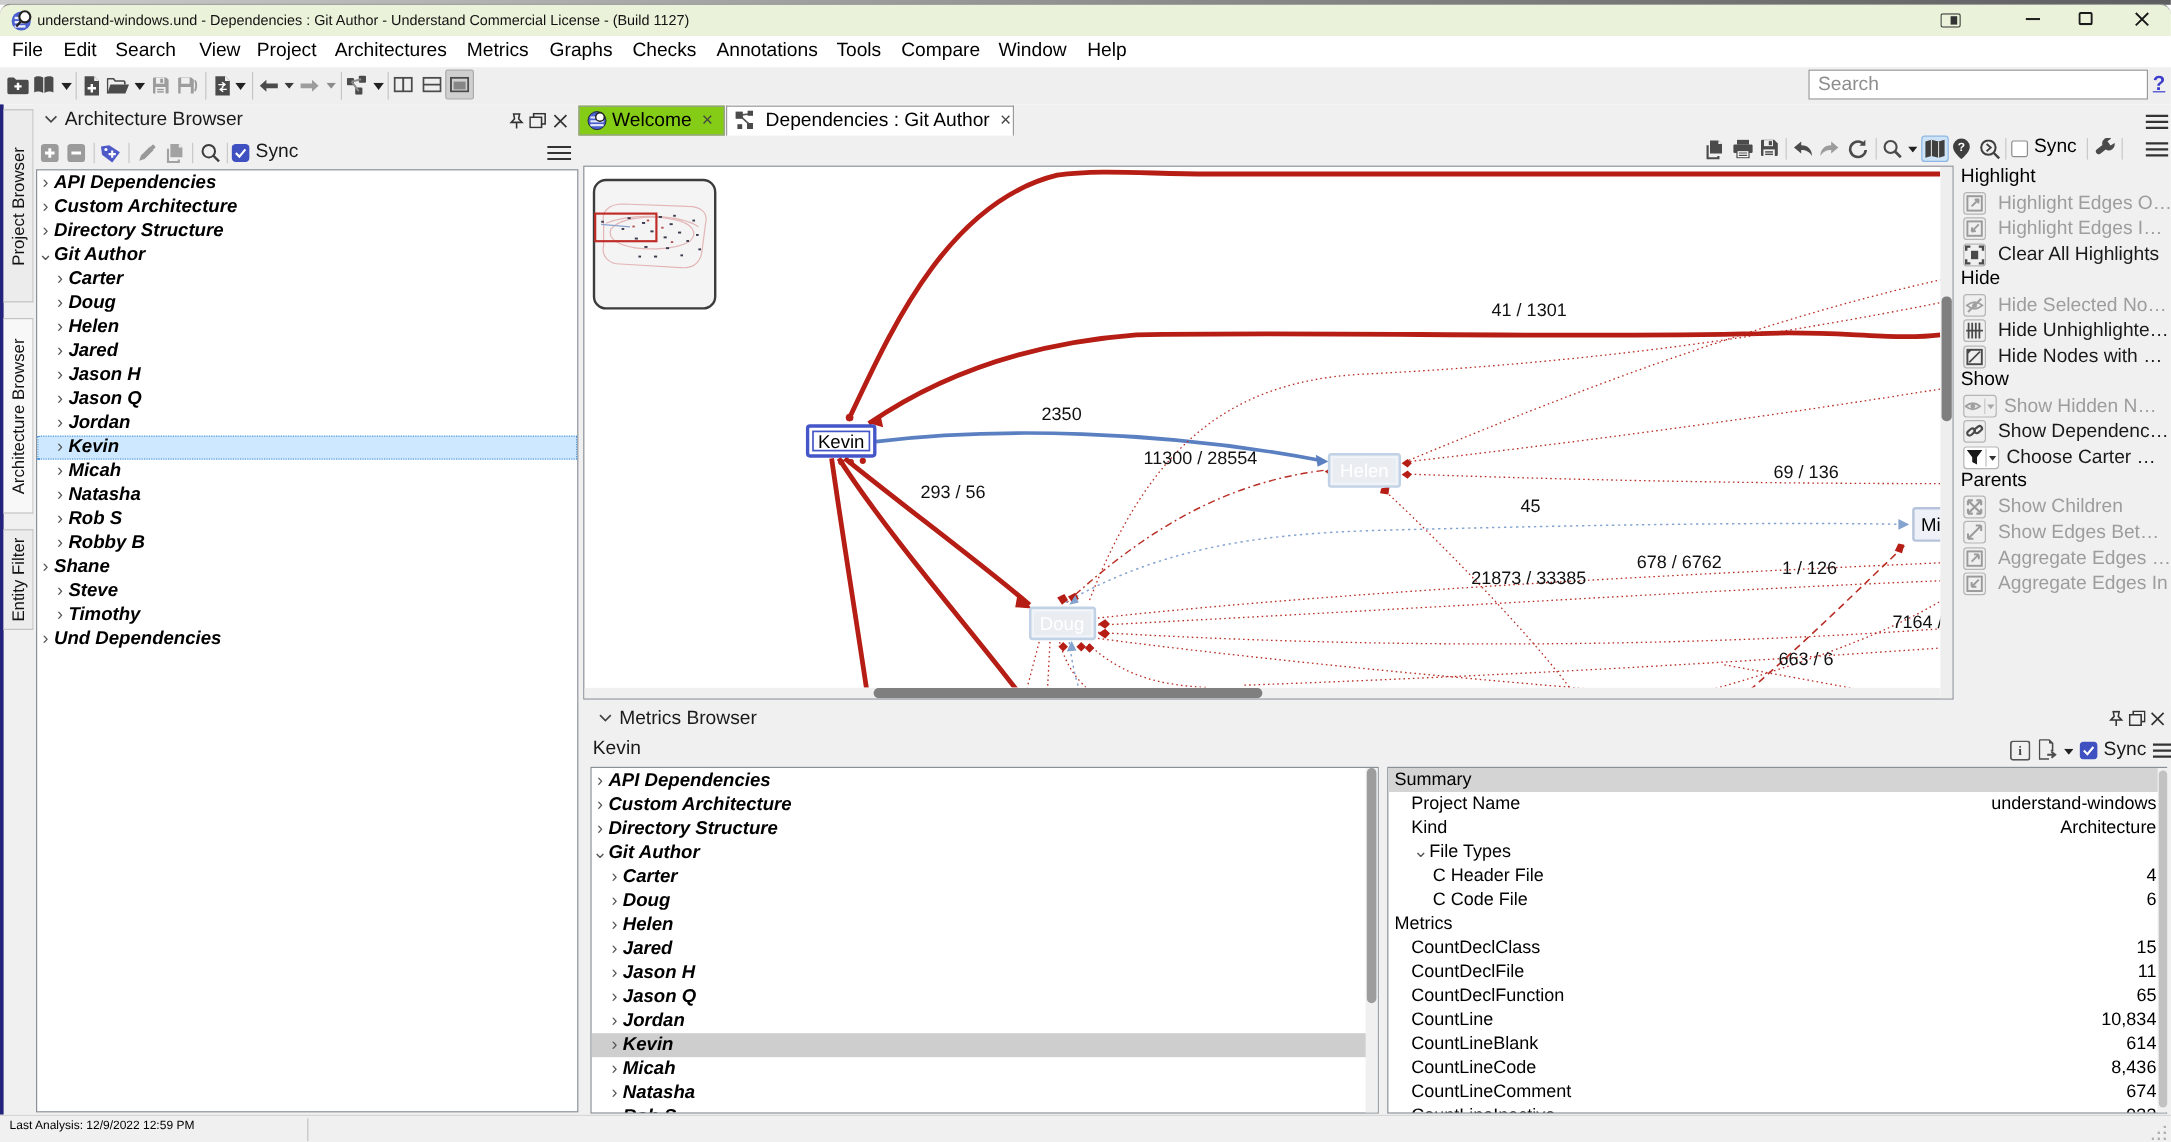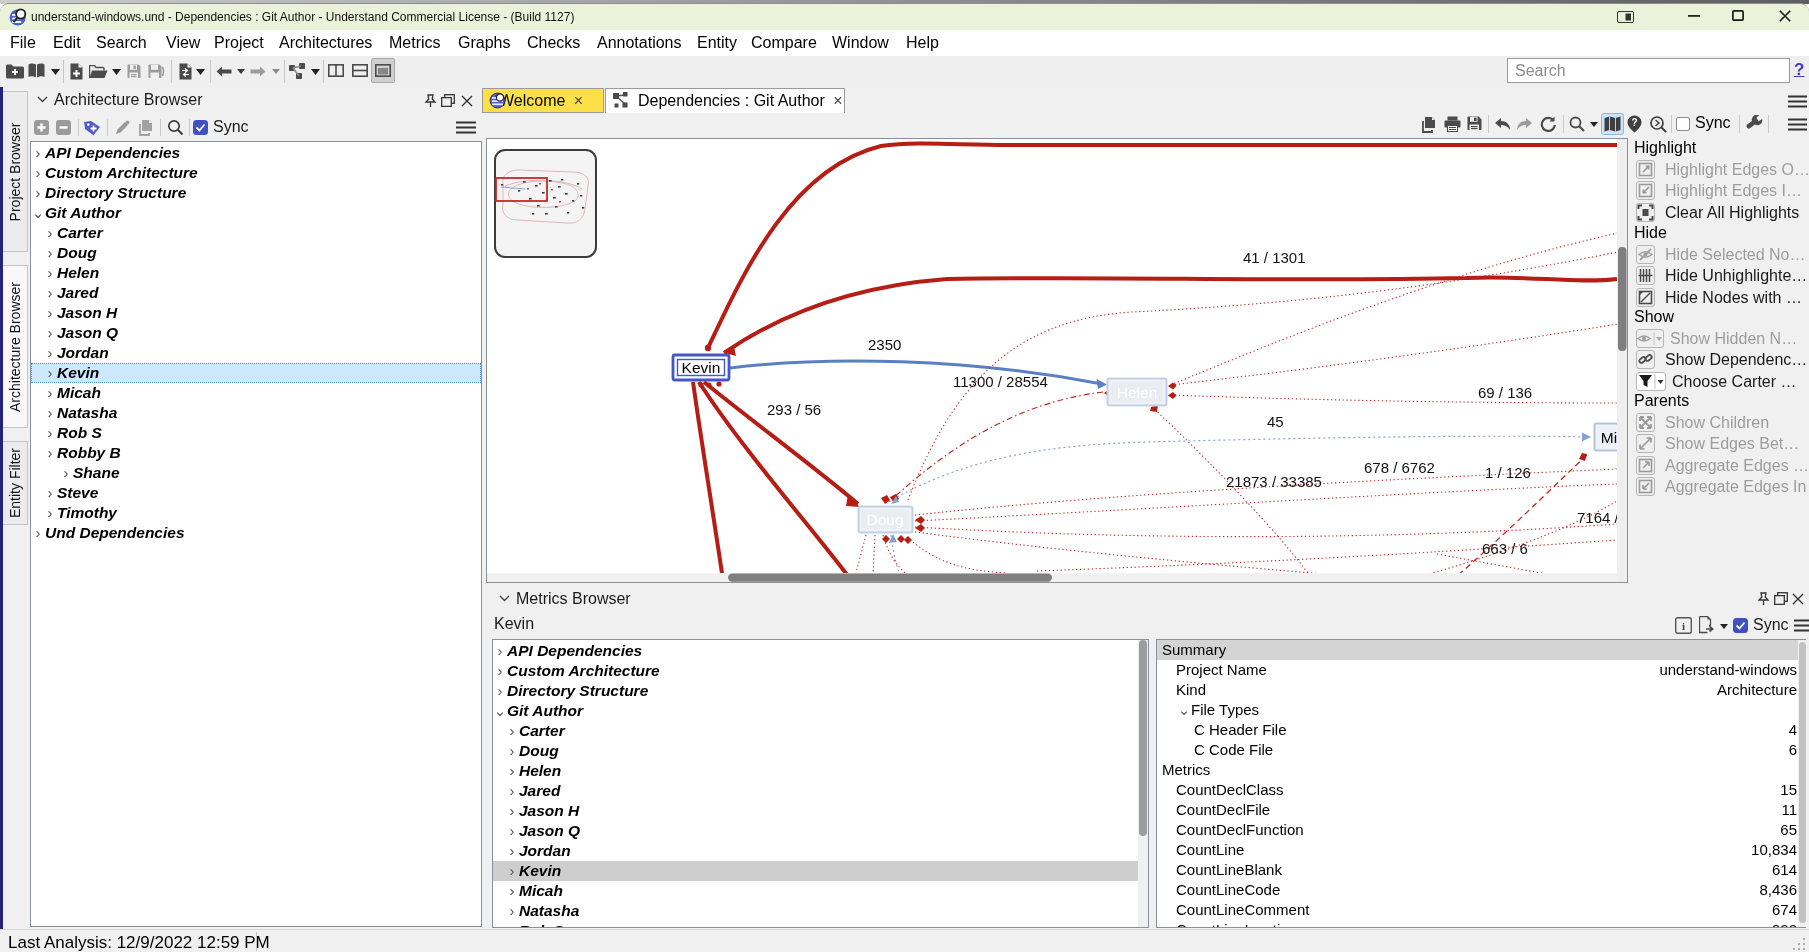--- a/index.html
+++ b/index.html
@@ -55,21 +55,21 @@
 #metrics { position:absolute; left:490px; top:501px; width:1323px; height:341px; background:#f0f0f0; }
 #mtree { position:absolute; left:2px; top:51px; width:657px; height:289px;
   background:#fff; border:1px solid #8a8f98; overflow:hidden; padding-top:1px; }
 #mtable { position:absolute; left:666px; top:51px; width:650px; height:289px;
   background:#fff; border:1px solid #8a8f98; overflow:hidden; }
 .mrow { height:20px; line-height:20px; font-size:15px; color:#000;
   position:relative; white-space:nowrap; }
 .mrow .val { position:absolute; right:8px; top:0; }
 
 #statusbar { position:absolute; left:0; top:929px; width:1809px; height:23px;
-  background:#f0f0f0; border-top:1px solid #d6d6d6; font-size:17px; color:#000; }
+  background:#f0f0f0; border-top:1px solid #d6d6d6; font-size:10px; color:#000; }
 svg { display:block; }
 .icon { position:absolute; }
 .vscroll { position:absolute; background:#f0f0f0; }
 .vthumb { position:absolute; border-radius:4px; }
 </style>
 </head>
 <body>
 <div id="app">
 
   <div id="desktopstrip"></div>
@@ -102,21 +102,21 @@
     <span style="left:10px">File</span>
       <span style="left:53px">Edit</span>
     <span style="left:96px">Search</span>
       <span style="left:166px">View</span>
     <span style="left:214px">Project</span>
       <span style="left:279px">Architectures</span>
     <span style="left:389px">Metrics</span>
       <span style="left:458px">Graphs</span>
     <span style="left:527px">Checks</span>
       <span style="left:597px">Annotations</span>
-    <span style="left:697px">Entity</span>
+    <span style="left:697px">Tools</span>
       <span style="left:751px">Compare</span>
     <span style="left:832px">Window</span>
       <span style="left:906px">Help</span>
   </div>
 
   <div id="toolbar">
     <div id="tbicons">
       <svg class="icon" style="left:6px;top:8px" width="18" height="15" viewBox="0 0 18 15">
         <path d="M0 2 q0-1.5 1.5-1.5 h4 l2 2 h9 q1.5 0 1.5 1.5 v9 q0 1.5 -1.5 1.5 h-15 q-1.5 0-1.5-1.5 z" fill="#4b4b4b"></path>
         <path d="M9 5 v6 M6 8 h6" stroke="#fff" stroke-width="2"></path>
@@ -288,28 +288,28 @@
         <div class="trow"><span style="padding-left:12px"><span class="chev">›</span>Helen</span></div>
         <div class="trow"><span style="padding-left:12px"><span class="chev">›</span>Jared</span></div>
         <div class="trow"><span style="padding-left:12px"><span class="chev">›</span>Jason H</span></div>
         <div class="trow"><span style="padding-left:12px"><span class="chev">›</span>Jason Q</span></div>
         <div class="trow"><span style="padding-left:12px"><span class="chev">›</span>Jordan</span></div>
         <div class="trow" id="kevrow"><span style="padding-left:12px"><span class="chev">›</span>Kevin</span></div>
         <div class="trow"><span style="padding-left:12px"><span class="chev">›</span>Micah</span></div>
         <div class="trow"><span style="padding-left:12px"><span class="chev">›</span>Natasha</span></div>
         <div class="trow"><span style="padding-left:12px"><span class="chev">›</span>Rob S</span></div>
         <div class="trow"><span style="padding-left:12px"><span class="chev">›</span>Robby B</span></div>
-        <div class="trow"><span style="padding-left:28px"><span class="chev">›</span>Shane</span></div>
+        <div class="trow"><span style="padding-left:0"><span class="chev">›</span>Shane</span></div>
         <div class="trow"><span style="padding-left:12px"><span class="chev">›</span>Steve</span></div>
         <div class="trow"><span style="padding-left:12px"><span class="chev">›</span>Timothy</span></div>
         <div class="trow"><span style="padding-left:0px"><span class="chev">›</span>Und Dependencies</span></div>
       </div>
     </div>
 
-    <div class="ctab" style="left:482px;width:122px;background:#fde047;border:1px solid #9b9b9b;padding-left:16px;">Welcome <span style="color:#444;padding-left:4px">×</span></div>
+    <div class="ctab" style="left:482px;width:122px;background:#84cc16;border:1px solid #9b9b9b;padding-left:27px;">Welcome <span style="color:#444;padding-left:4px">×</span></div>
     <div class="ctab" style="left:605px;width:240px;background:#fff;border:1px solid #9b9b9b;border-bottom:none;padding-left:32px;">Dependencies : Git Author <span style="color:#444;padding-left:4px">×</span></div>
     <svg class="icon" style="left:489px;top:5px" width="17" height="17" viewBox="0 0 17 17">
       <circle cx="8.5" cy="8.5" r="7.5" fill="#4a5fd0" stroke="#223" stroke-width="0.8"></circle>
       <rect x="3" y="5" width="11" height="1.8" fill="#fff" opacity="0.85"></rect>
       <rect x="3" y="8.2" width="11" height="1.8" fill="#fff" opacity="0.85"></rect>
       <rect x="3" y="11.4" width="11" height="1.8" fill="#fff" opacity="0.85"></rect>
       <circle cx="11" cy="5.5" r="3.6" fill="#fff" stroke="#222" stroke-width="1.2"></circle>
     </svg>
     <svg class="icon" style="left:612px;top:5px" width="18" height="17" viewBox="0 0 18 17">
       <path d="M4 4 L13 12 M5 4 L12 3" stroke="#555" stroke-width="1.4"></path>

